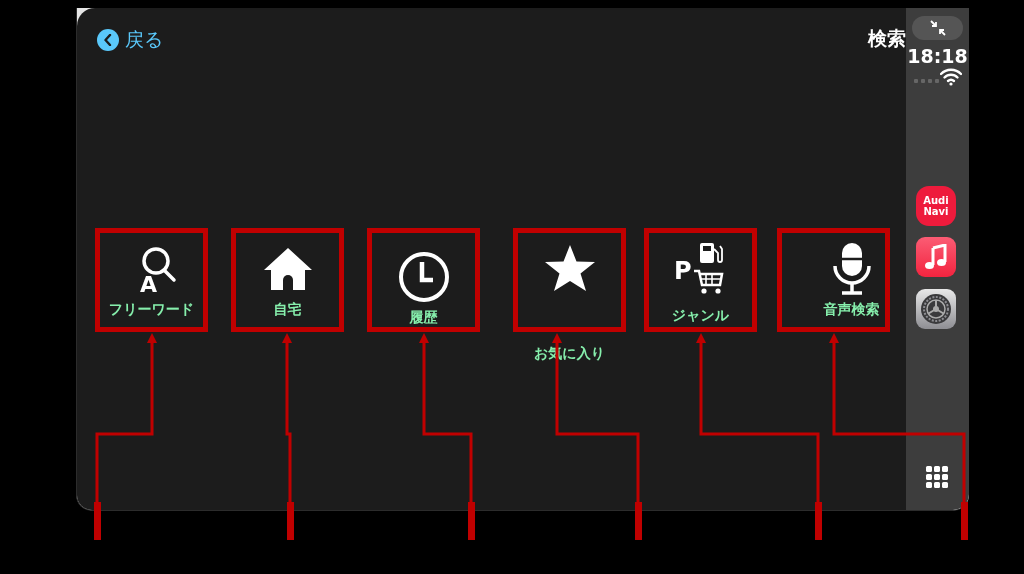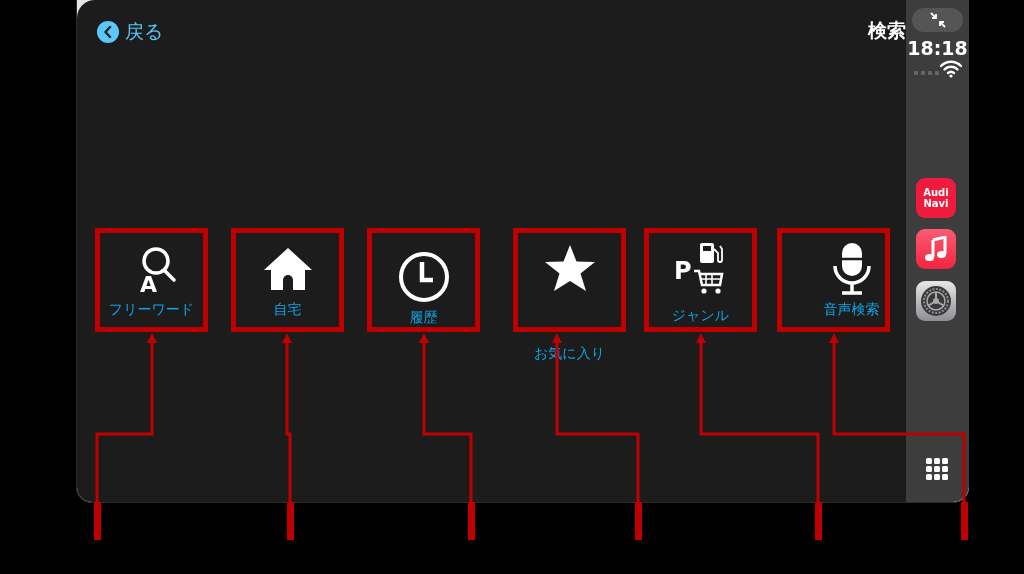--- a/index.html
+++ b/index.html
@@ -1,21 +1,21 @@
 <!DOCTYPE html>
 <html><head>
 <meta charset="utf-8">
 <style>
   html, body { margin:0; padding:0; }
   body {
     width:1024px; height:574px; background:#000; position:relative; overflow:hidden;
     font-family: "DejaVu Sans", "Liberation Sans", sans-serif;
   }
   .screen {
-    position:absolute; left:76px; top:0; width:892px; height:502px;
+    position:absolute; left:76px; top:8px; width:892px; height:502px;
     background:#e5e5e5; border-radius:0 0 16px 16px;
     border-left:1px solid #2c2c2c; border-bottom:1px solid #2c2c2c;
     overflow:hidden;
   }
   .main { position:absolute; left:0; top:0; width:829px; height:502px; background:#1c1c1c; border-top-left-radius:18px; }
   .back-button {
     position:absolute; left:20px; top:19px; display:flex; align-items:center; gap:6px; cursor:pointer;
   }
   .back-circle {
     width:22px; height:22px; border-radius:50%; background:#5ac8fa; display:flex; align-items:center; justify-content:center;
@@ -32,32 +32,32 @@
     position:absolute; left:6px; top:8px; width:51px; height:24px; border-radius:12px; background:#555;
     display:flex; align-items:center; justify-content:center;
   }
   .clock { position:absolute; left:0; width:63px; top:37px; text-align:center; color:#fff; font-size:19px; font-weight:bold; }
   .signal { position:absolute; left:8px; top:71px; display:flex; gap:3px; }
   .signal span { width:4px; height:4px; background:#666; border-radius:1px; display:block; }
   .wifi { position:absolute; left:34px; top:60px; }
   .app-icon {
     position:absolute; left:10px; width:40px; height:40px; border-radius:9px; display:flex; align-items:center; justify-content:center;
   }
-  .app-audi { top:178px; background:#ee1b3c; color:#fff; font-size:10px; font-weight:bold; line-height:11px; text-align:center; }
+  .app-audi { top:178px; background:#ee1b3c; color:#fff; font-size:10px; font-weight:bold; line-height:11px; text-align:center;border-radius:13px; }
   .app-music { top:229px; background:linear-gradient(#fb5c74,#f3243f); }
   .app-settings { top:281px; background:linear-gradient(#e8e8e8,#8e8e93); }
   .app-grid { position:absolute; left:20px; top:458px; display:grid; grid-template-columns:repeat(3,6px); gap:2px; }
   .app-grid span { width:6px; height:6px; background:#fff; border-radius:1.5px; display:block; }
 
   .tile {
     position:absolute; top:228px; width:113px; height:104px; box-sizing:border-box;
     border:5px solid #c00000; display:flex; flex-direction:column; align-items:center; cursor:pointer;
   }
   .tile .icon { margin-top:10px; height:52px; display:flex; align-items:center; justify-content:center; }
-  .tile .label { color:#0ea5e9; font-size:14px; margin-top:6px; white-space:nowrap; }
+  .tile .label { color:#86efac; font-size:14px; margin-top:6px; white-space:nowrap;font-weight:bold; }
 
   .connectors { position:absolute; left:0; top:0; width:1024px; height:574px; pointer-events:none; }
 </style>
 </head>
 <body>
 
 <div class="screen">
   <div class="main">
     <div class="back-button">
       <div class="back-circle">

